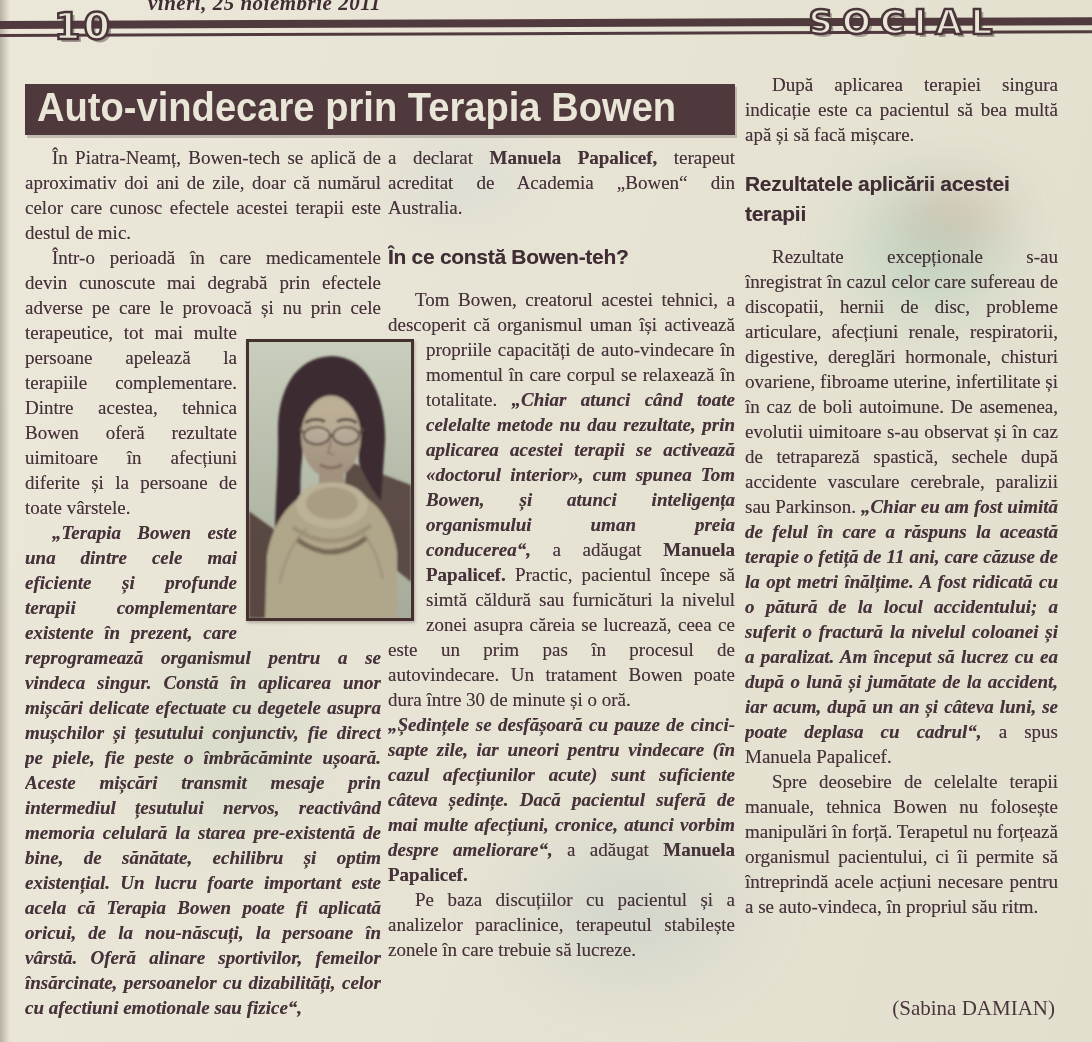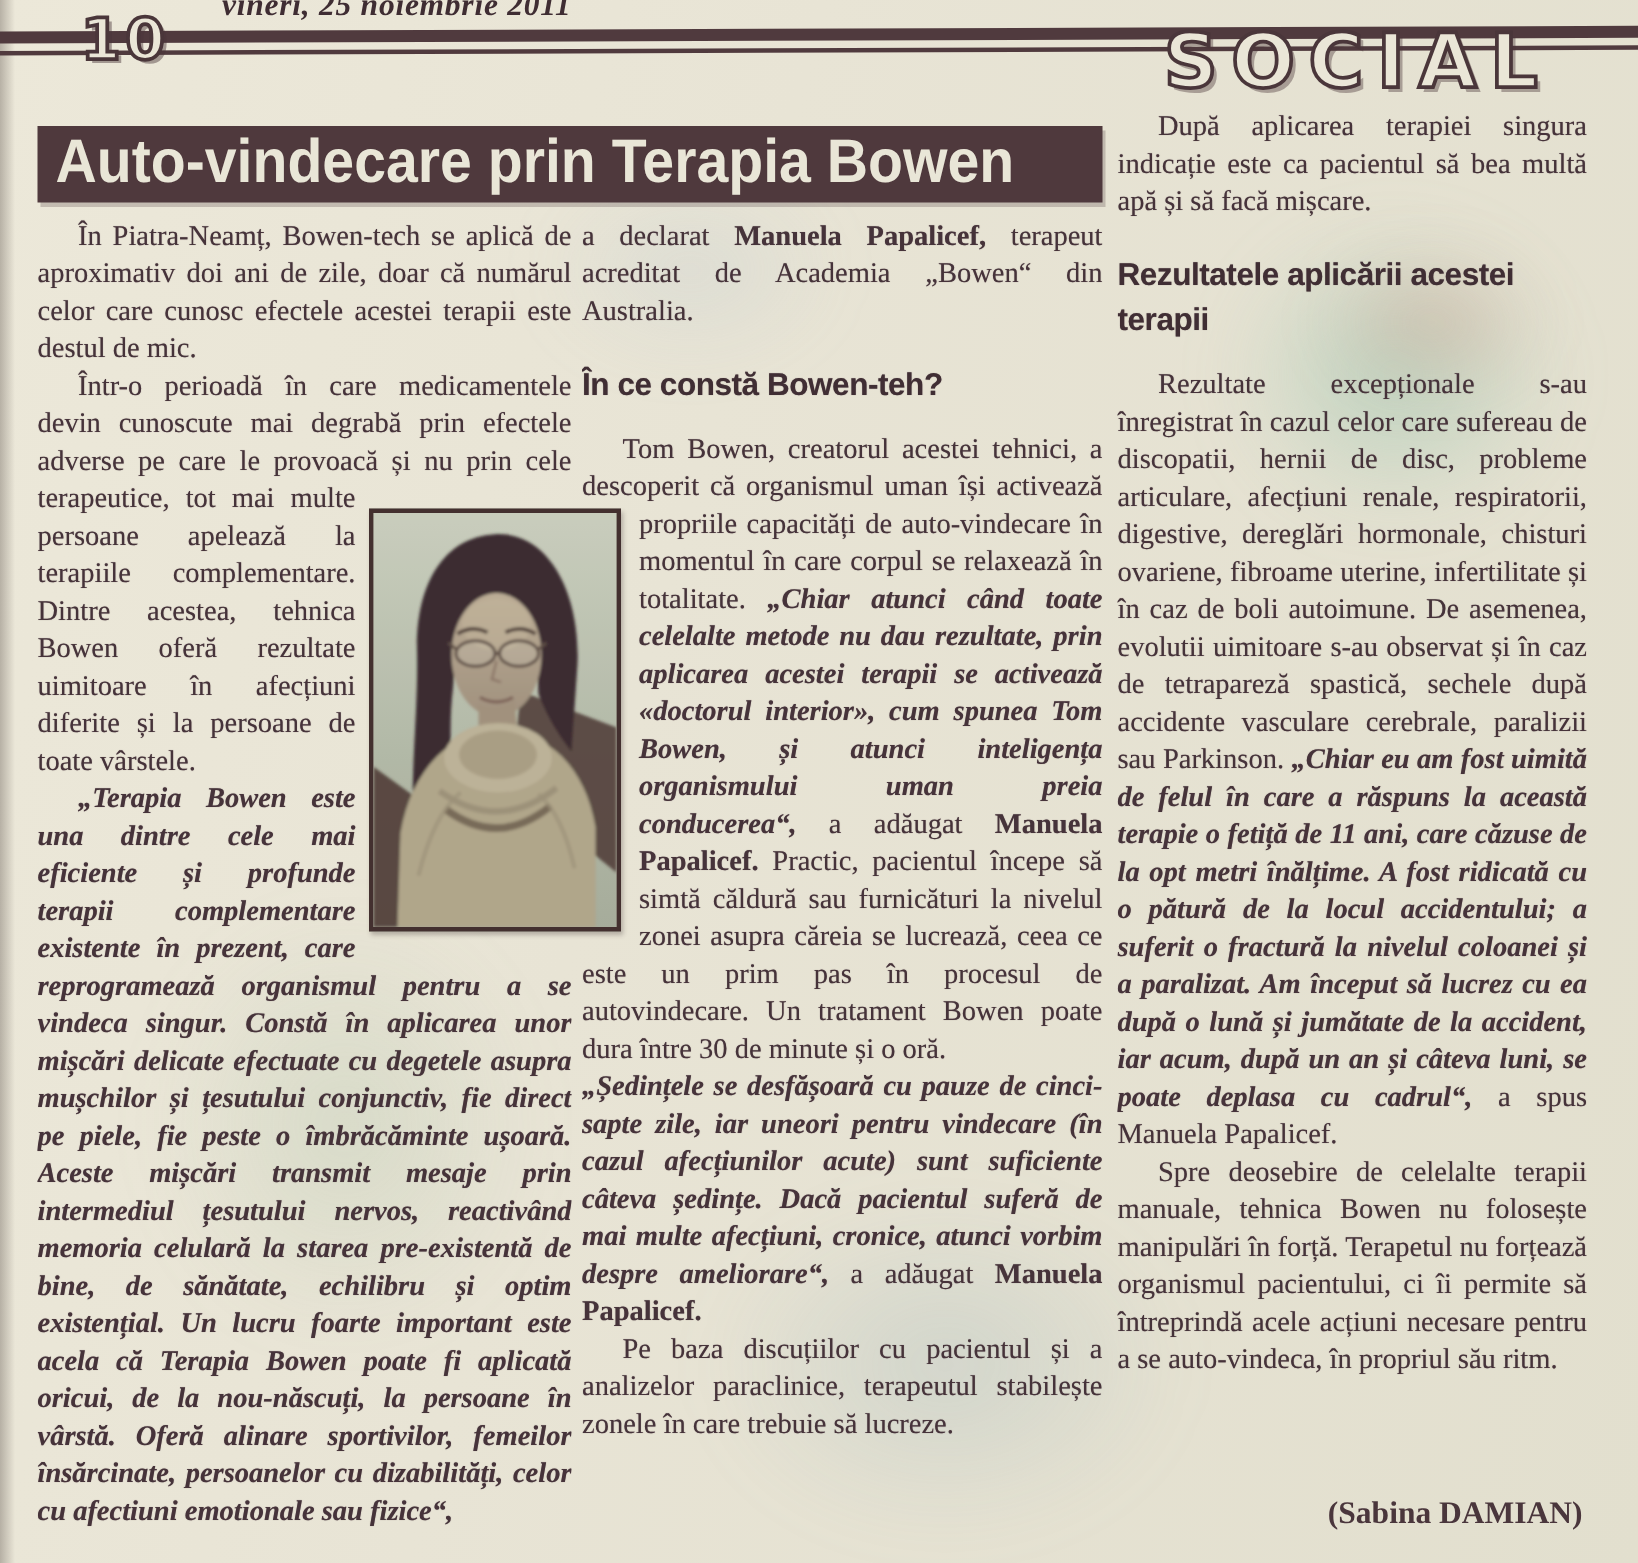--- a/index.html
+++ b/index.html
@@ -40,23 +40,23 @@
   .rule-thick{position:absolute;left:0;top:21px;width:1092px;height:8px;
     background:var(--rule);transform:rotate(-.2deg);transform-origin:left center;}
   .rule-thin{position:absolute;left:0;top:34px;width:1092px;height:3px;
     background:var(--rule);transform:rotate(-.2deg);transform-origin:left center;}
   .page-number{
     position:absolute;left:26px;top:4px;font-family:"DejaVu Sans","Liberation Sans",sans-serif;
     font-weight:800;font-size:38px;letter-spacing:3px;color:#eae6d7;
     -webkit-text-stroke:2.5px #4a363a;text-shadow:3px 3px 0 rgba(74,54,58,.45);margin-left:28px;
   }
   .section-label{
-    position:absolute;left:755px;top:12px;width:300px;text-align:center;
+    position:absolute;left:755px;top:2px;width:300px;text-align:center;
     font-family:"DejaVu Sans","Liberation Sans",sans-serif;font-weight:800;
-    font-size:50px;letter-spacing:9px;color:#eae6d7;
+    font-size:34px;letter-spacing:9px;color:#eae6d7;
     -webkit-text-stroke:2.5px #4a363a;text-shadow:3px 3px 0 rgba(74,54,58,.4);
   }
   
   .headline-bar{
     position:absolute;left:25px;top:84px;width:710px;height:51px;
     background:var(--headline-bg);box-shadow:2px 3px 0 rgba(74,54,58,.25);
     display:flex;align-items:flex-start;padding-left:12px;overflow:hidden;
   }
   .headline-text{
     font-family:"Liberation Sans","DejaVu Sans",sans-serif;font-weight:700;
@@ -86,21 +86,21 @@
   .push-l{float:left;width:0;height:196px;}
   .cut-l{float:left;clear:left;width:38px;height:287px;}
   
   .photo{
     position:absolute;left:246px;top:339px;width:168px;height:282px;
     border:3px solid #43302f;background:#b7bbac;box-shadow:1px 2px 3px rgba(60,45,45,.3);
   }
   .photo svg{display:block;width:100%;height:100%;}
   .byline{
     position:absolute;left:742px;top:996px;width:313px;text-align:right;
-    font-size:21px;font-weight:700;color:#4a363c;
+    font-size:21px;font-weight:400;color:#4a363c;
   }
 </style>
 </head>
 <body>
 
 <div class="page">
 
   <div class="blob b1"></div>
   <div class="blob b2"></div>
   <div class="blob b3"></div>

